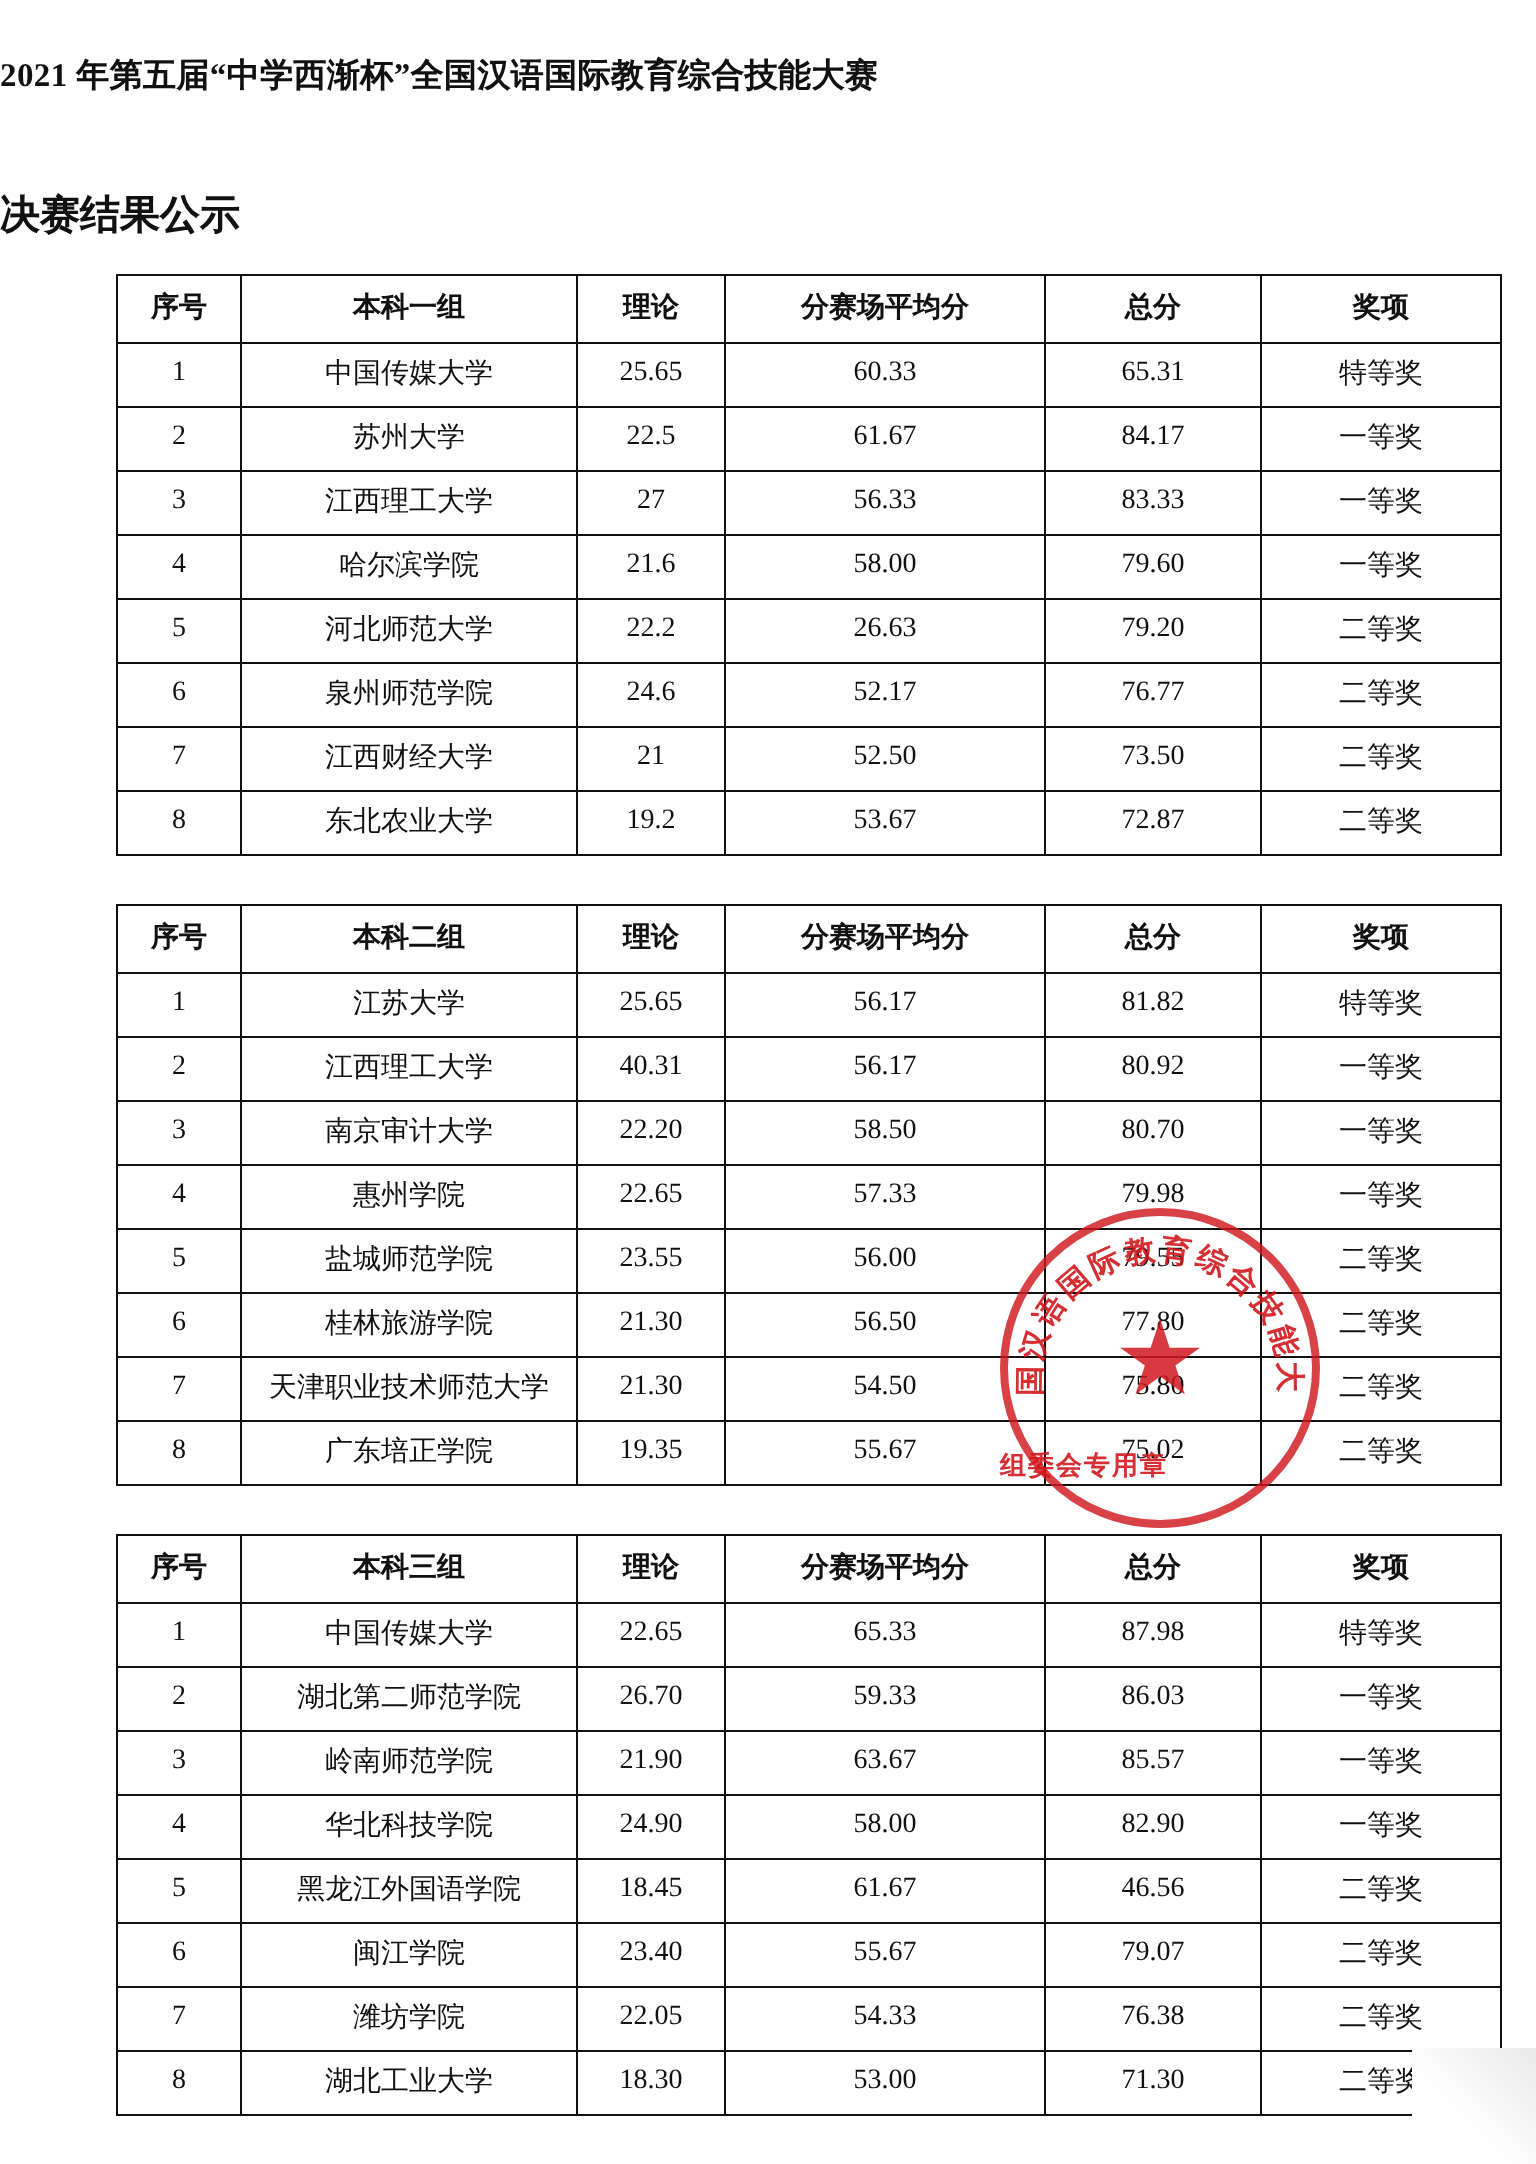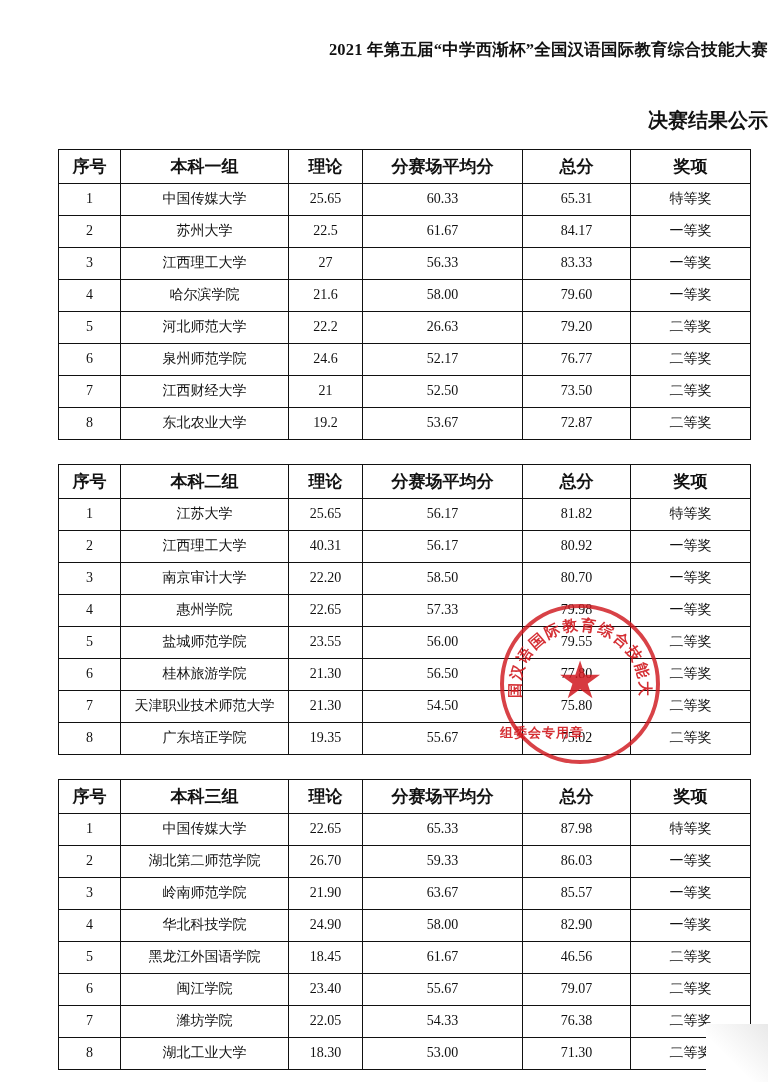--- a/index.html
+++ b/index.html
@@ -16,22 +16,22 @@
     overflow: hidden;
   }
   .page {
     position: relative;
     width: 768px;
     height: 1082px;
     box-sizing: border-box;
     padding: 0;
   }
   .title-block {
-    text-align: right;
-    padding-top: 38px;
+    text-align: left;
+    padding-top: 26px;
   }
   .title-line1 {
     font-size: 16.5px;
     font-weight: bold;
     letter-spacing: 0.2px;
     line-height: 1.5;
   }
   .title-line2 {
     font-size: 20px;
     font-weight: bold;
@@ -55,21 +55,21 @@
     height: 31px;
     text-align: center;
     vertical-align: middle;
     font-size: 14px;
     font-weight: normal;
     padding: 0 2px;
     background: transparent;
   }
   table.score-table thead td {
     font-weight: bold;
-    font-size: 17px;
+    font-size: 14px;
     height: 33px;
   }
   col.c-rank { width: 62px; }
   col.c-name { width: 168px; }
   col.c-theory { width: 74px; }
   col.c-avg { width: 160px; }
   col.c-total { width: 108px; }
   col.c-award { width: 120px; }
 
   td.rank-cell {

